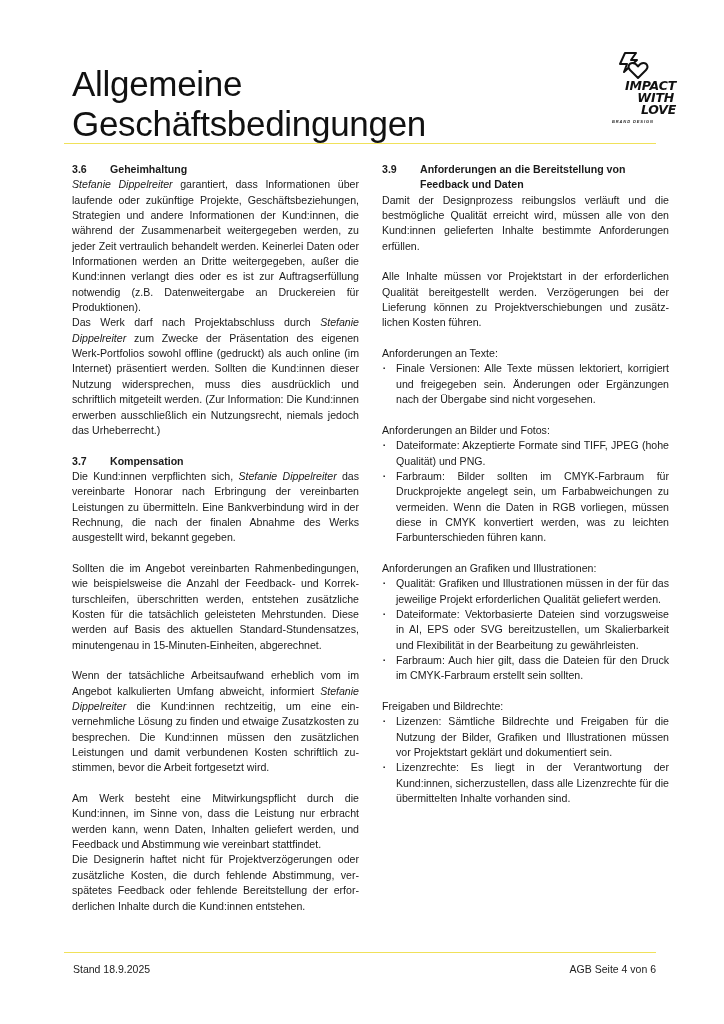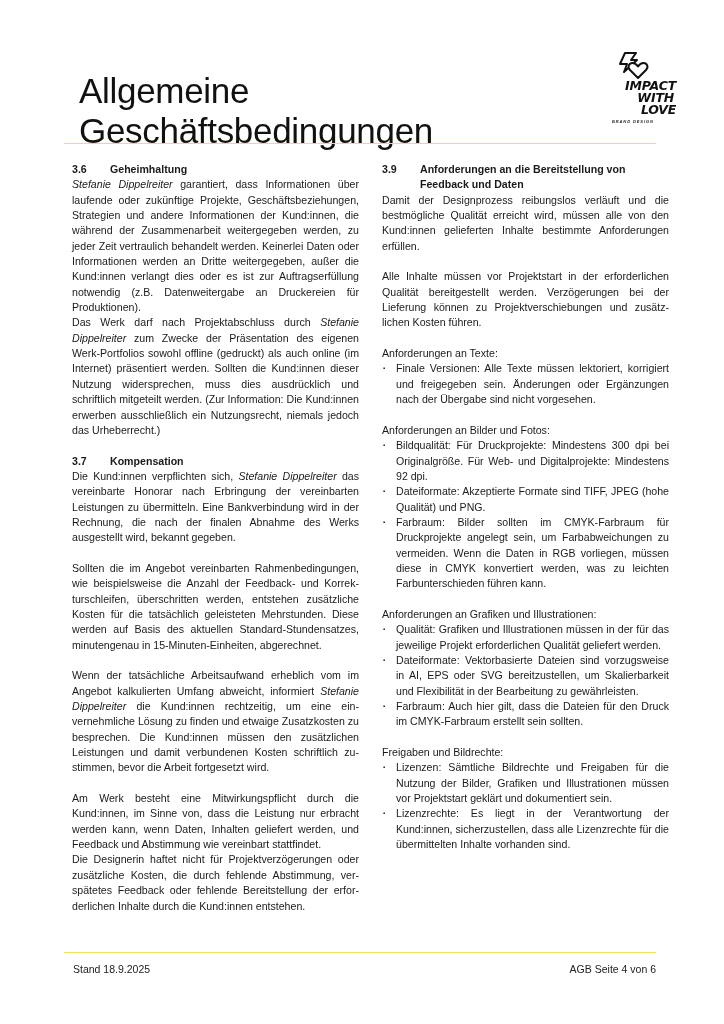--- a/index.html
+++ b/index.html
@@ -1,19 +1,19 @@
 <!DOCTYPE html>
 <html><head>
 <meta charset="utf-8">
 <style>
   html, body { margin: 0; padding: 0; background: #ffffff; }
   body { width: 724px; height: 1024px; position: relative; overflow: hidden;
          font-family: "Liberation Sans", sans-serif; color: #1a1a1a; }
   .title { position: absolute; left: 64px; top: 56px; font-size: 35px; line-height: 40px;
-           font-weight: normal; letter-spacing: -0.3px; color: #111; margin: 15px; }
+           font-weight: normal; letter-spacing: -0.3px; color: #111; margin: 8px; }
   .logo { position: absolute; left: 612px; top: 52px; width: 64px; }
   .logo svg { display: block; margin-left: 4px; }
   .logo .lw { font-family: "DejaVu Sans", sans-serif; font-weight: bold; font-style: italic;
               font-size: 12.5px; line-height: 12px; color: #111; letter-spacing: -0.2px; text-align: right; }
   .logo .lw.right { text-align: right; padding-right: 2px; }
   .logo .sub { font-size: 4px; letter-spacing: 0.9px; font-weight: bold; font-style: italic;
                margin-top: 3px; color: #222; }
   .rule { position: absolute; left: 64px; width: 592px; height: 1px; background: #f0e15a; }
   .rule.top { top: 143px; }
   .rule.bottom { top: 952px; }
@@ -97,21 +97,20 @@
       <p class="sub-h">Anforderungen an Texte:</p>
       <ul class="bl">
         <li>Finale Versionen: Alle Texte müssen lektoriert, korri­giert und freigegeben sein. Änderungen oder Ergän­zungen nach der Übergabe sind nicht vorgesehen.</li>
       </ul>
     </div>
 
     <div class="gap"></div>
     <div>
       <p class="sub-h">Anforderungen an Bilder und Fotos:</p>
       <ul class="bl">
-        <li>Bildqualität: Für Druckprojekte: Mindestens 300 dpi bei Originalgröße. Für Web- und Digitalprojekte: Min­destens 92 dpi.</li>
         <li>Dateiformate: Akzeptierte Formate sind TIFF, JPEG (hohe Qualität) und PNG.</li>
         <li>Farbraum: Bilder sollten im CMYK-Farbraum für Druckprojekte angelegt sein, um Farbabweichun­gen zu vermeiden. Wenn die Daten in RGB vorliegen, müssen diese in CMYK konvertiert werden, was zu leichten Farbunterschieden führen kann.</li>
       </ul>
     </div>
 
     <div class="gap"></div>
     <div>
       <p class="sub-h">Anforderungen an Grafiken und Illustrationen:</p>
       <ul class="bl">
         <li>Qualität: Grafiken und Illustrationen müssen in der für das jeweilige Projekt erforderlichen Qualität ge­liefert werden.</li>

